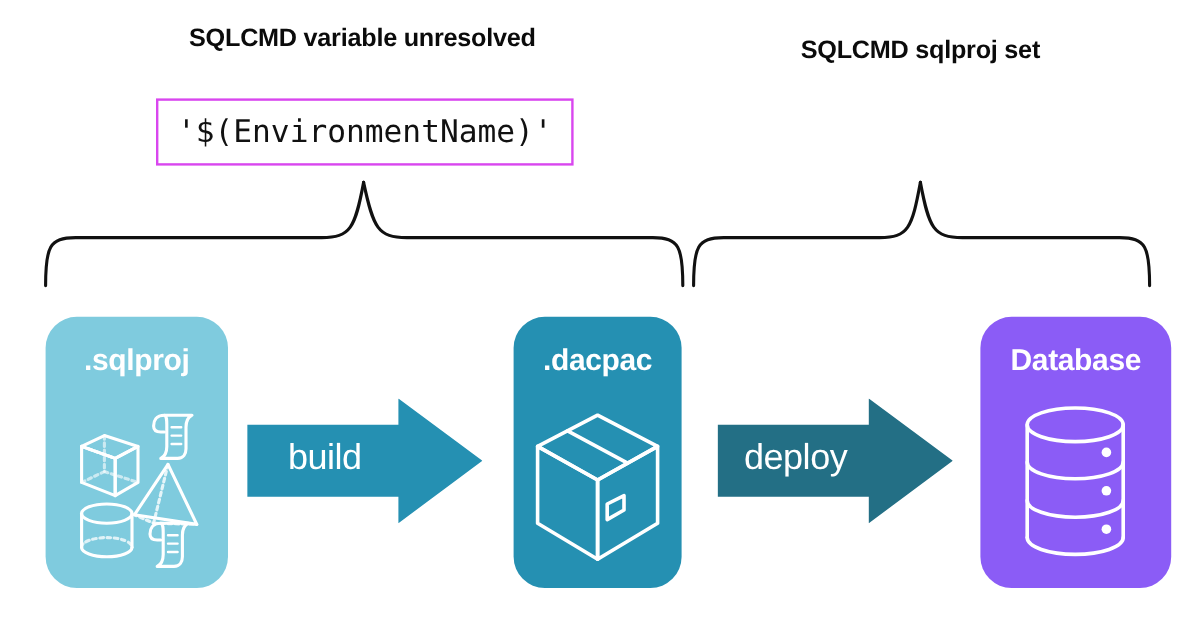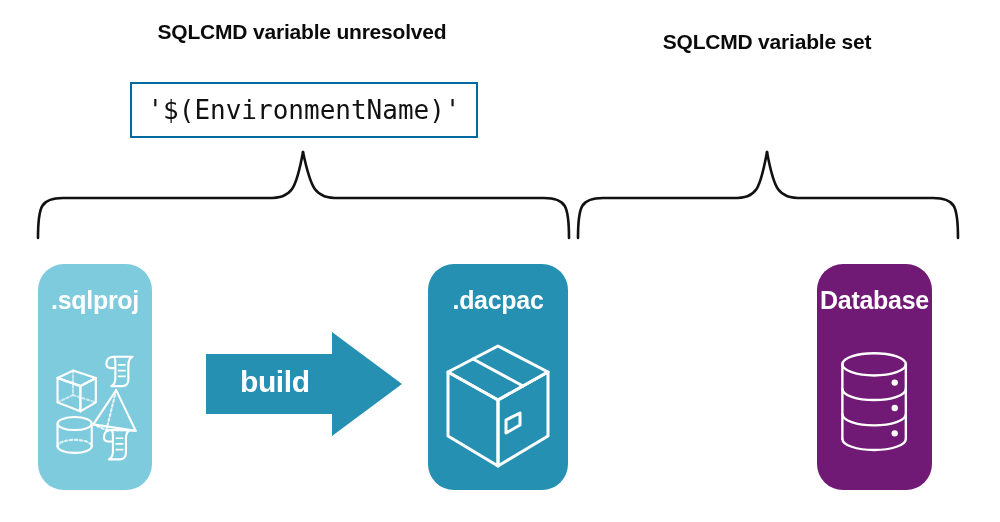--- a/index.html
+++ b/index.html
@@ -28,21 +28,21 @@
     letter-spacing: -0.2px;
     text-align: center;
     white-space: nowrap;
   }
   #title-left  { left: 0px;   top: 20px;  width: 604px; }
   #title-right { left: 572px; top: 30px;  width: 390px; }
 
   
   .value-box {
     position: absolute;
-    border: 2px solid #0369a1;
+    border: 2px solid #d946ef;
     background: #ffffff;
     box-sizing: border-box;
     display: flex;
     align-items: center;
     justify-content: center;
   }
   .value-box span {
     font-family: "DejaVu Sans Mono", monospace;
     font-size: 26px;
     color: #111111;
@@ -73,62 +73,62 @@
     left: 0;
     right: 0;
     text-align: center;
     font-family: "Liberation Sans", sans-serif;
     font-weight: bold;
     font-size: 25px;
     color: #ffffff;
     letter-spacing: -0.3px;
     white-space: nowrap;
   }
-  #card-sqlproj  { left: 38px;  top: 264px; width: 114px; height: 226px; background: #7FCBDE; }
+  #card-sqlproj  { left: 38px;  top: 264px; width: 152px; height: 226px; background: #7FCBDE; }
   #card-dacpac   { left: 428px; top: 264px; width: 140px; height: 226px; background: #2590B2; }
-  #card-database { left: 817px; top: 264px; width: 115px; height: 226px; background: #701a75; }
+  #card-database { left: 817px; top: 264px; width: 159px; height: 226px; background: #8b5cf6; }
 
   #card-sqlproj  .card-label { top: 22px; }
   #card-dacpac   .card-label { top: 22px; }
   #card-database .card-label { top: 22px; }
 
   .card-art {
     position: absolute;
     left: 0;
     top: 60px;
     width: 100%;
     height: 160px;
   }
 
   
   .arrow-wrap {
     position: absolute;
   }
   .arrow-label {
     position: absolute;
     font-family: "Liberation Sans", sans-serif;
-    font-weight: bold;
+    font-weight: normal;
     font-size: 30px;
     color: #ffffff;
     letter-spacing: -0.4px;
     white-space: nowrap;
   }
   #arrow-build  { left: 206px; top: 332px; width: 196px; height: 104px; }
   #arrow-deploy { left: 598px; top: 332px; width: 196px; height: 104px; }
   #arrow-build .arrow-label  { left: 34px; top: 33px; }
   #arrow-deploy .arrow-label { left: 22px; top: 33px; }
 </style>
 </head>
 <body>
 
 <div id="canvas">
 
   <div class="group-title" id="title-left">SQLCMD variable unresolved</div>
 
-  <div class="group-title" id="title-right">SQLCMD variable set</div>
+  <div class="group-title" id="title-right">SQLCMD sqlproj set</div>
 
   <div class="value-box" id="box-left">
     <span>'$(EnvironmentName)'</span>
   </div>
 
 
   <svg id="braces" viewBox="0 0 1000 522">
 
     <g fill="none" stroke="#111111" stroke-width="2.6" stroke-linecap="round">
       <path d="M 38,238
@@ -231,14 +231,20 @@
     </svg>
   </div>
 
   <div class="arrow-wrap" id="arrow-build">
     <svg width="196" height="104" viewBox="0 0 196 104">
       <path d="M 0,22 L 126,22 L 126,0 L 196,52 L 126,104 L 126,82 L 0,82 Z" fill="#2590B2"></path>
     </svg>
     <div class="arrow-label">build</div>
   </div>
 
+  <div class="arrow-wrap" id="arrow-deploy">
+    <svg width="196" height="104" viewBox="0 0 196 104">
+      <path d="M 0,22 L 126,22 L 126,0 L 196,52 L 126,104 L 126,82 L 0,82 Z" fill="#236F85"></path>
+    </svg>
+    <div class="arrow-label">deploy</div>
+  </div>
 
 </div>
 
 </body></html>

